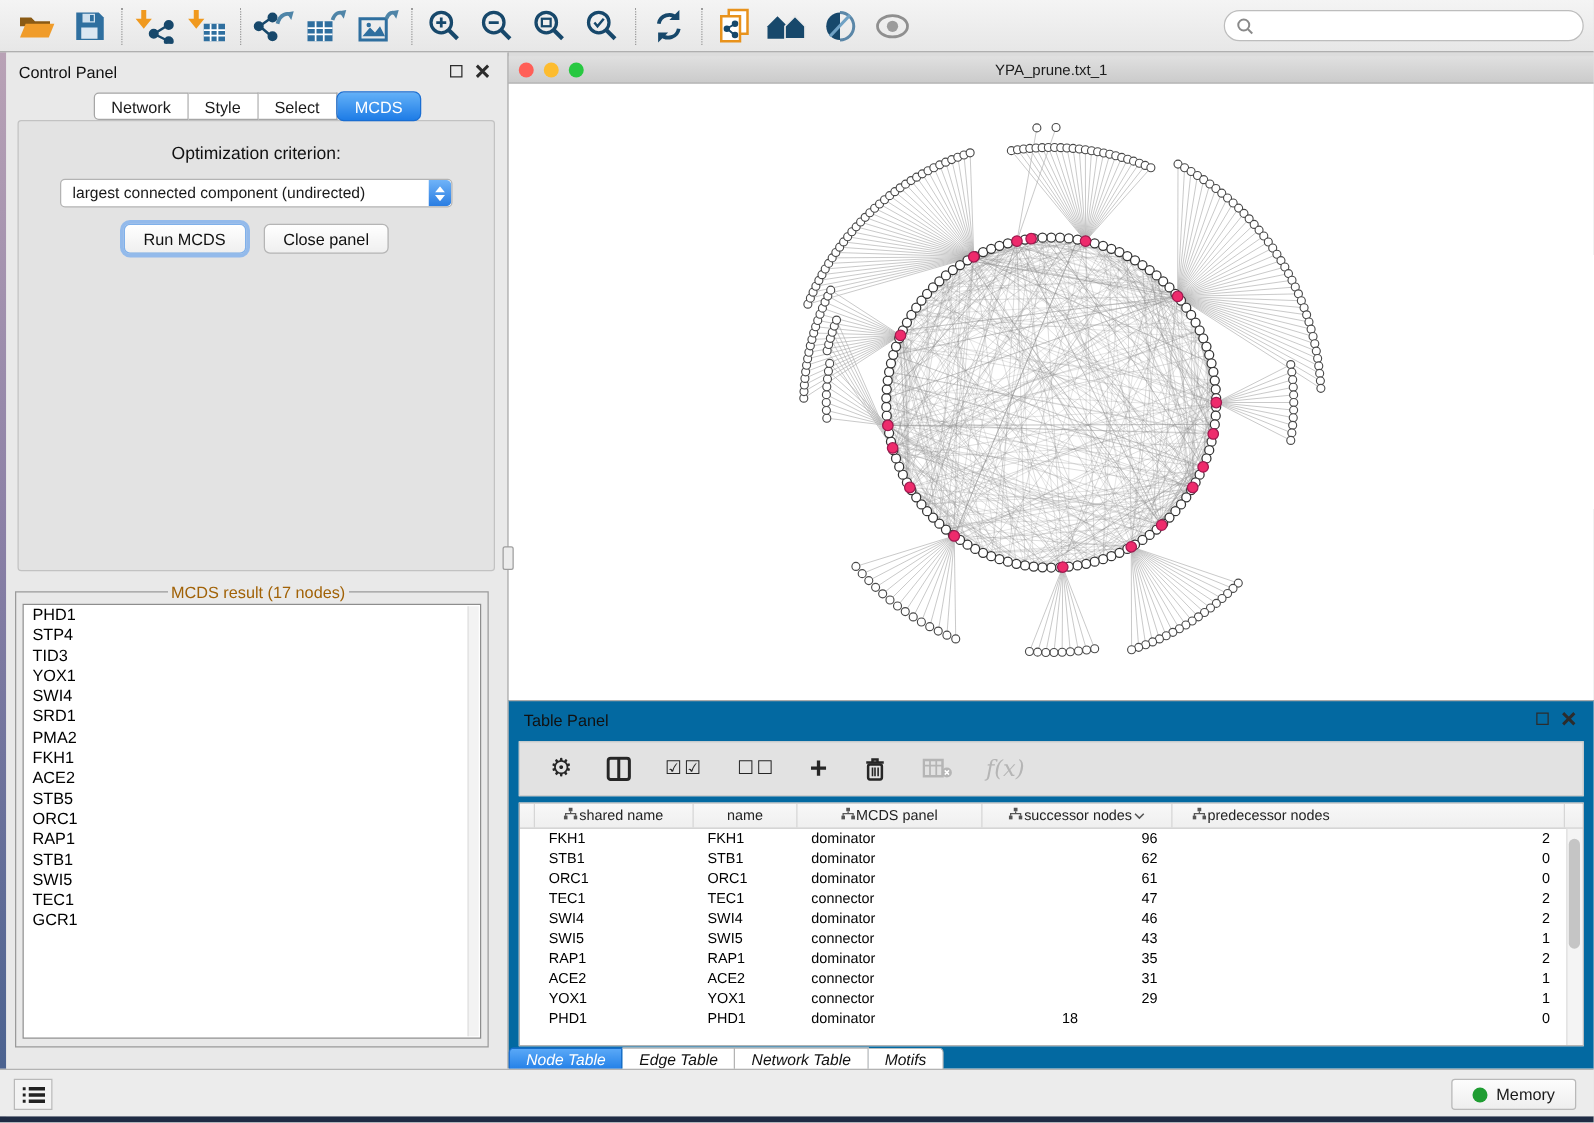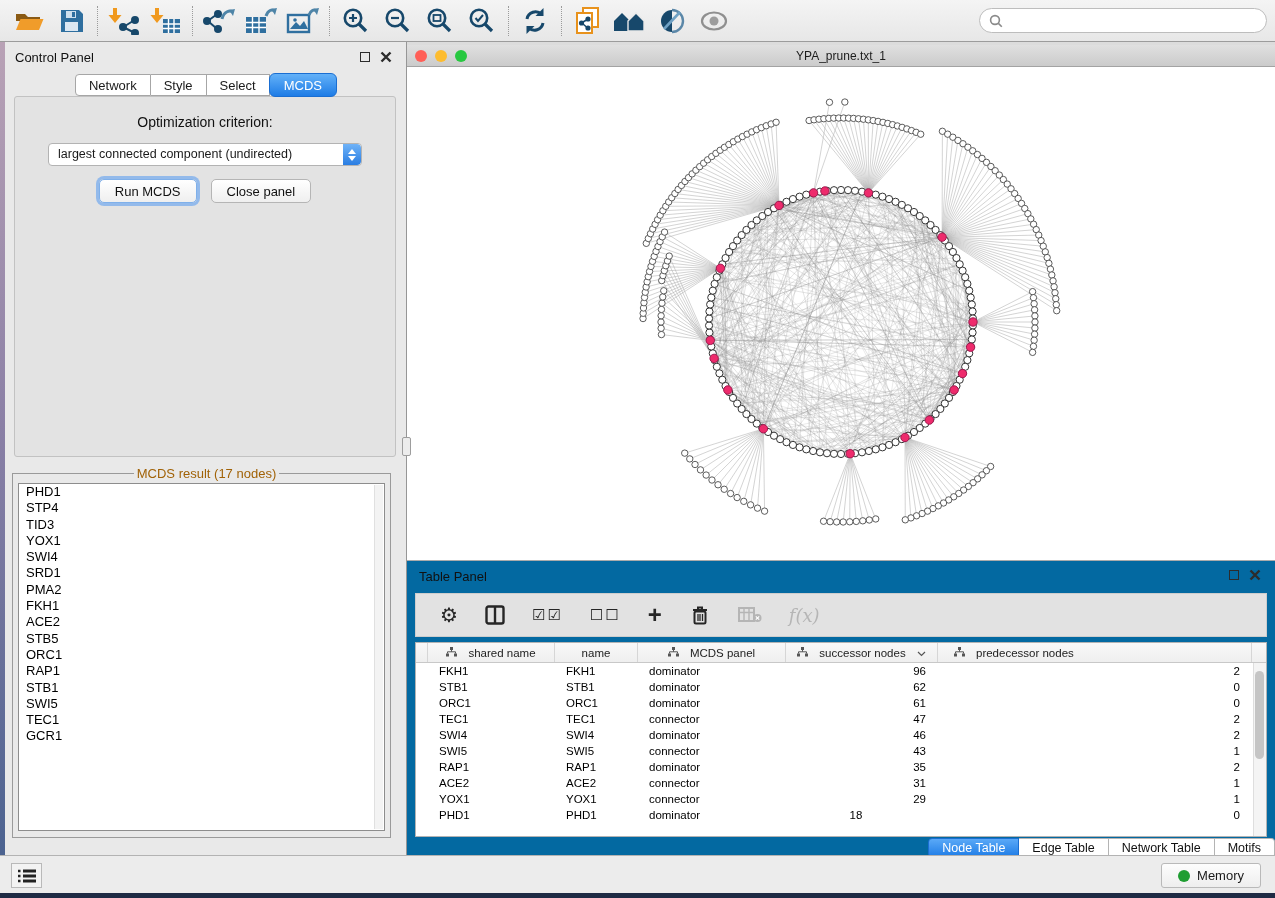--- a/index.html
+++ b/index.html
@@ -72,31 +72,31 @@
   .tp-toolbar { position:absolute; left:8px; right:8px; top:32px; height:44px; background:#e2e2e2;
     border:1px solid #cdcdcd; display:flex; align-items:center; gap:27px; padding-left:24px; }
   .tp-icon { display:flex; align-items:center; justify-content:center; color:#262626; }
   .tp-icon.disabled { color:#b5b5b5; }
   .glyph20 { font-size:20px; line-height:20px; }
   .glyph16 { font-size:15px; line-height:16px; letter-spacing:2px; }
   .fx { font-family:"DejaVu Serif",serif; font-style:italic; font-size:18px; color:#b5b5b5; }
 
   .tbl { position:absolute; left:8px; right:8px; top:81px; height:195px; background:#fff; border:1px solid #b3b3b3; }
   .tbl-header { display:flex; height:20px; background:linear-gradient(#f8f8f8,#efefef); border-bottom:1px solid #c8c8c8; }
-  .th { display:flex; align-items:center; justify-content:center; gap:11px; font-size:11.5px; color:#222;
+  .th { display:flex; align-items:center; justify-content:center; gap:1px; font-size:11.5px; color:#222;
     border-right:1px solid #d6d6d6; overflow:hidden; }
   .th.left-pack { justify-content:flex-start; padding-left:16px; }
   .tbl-row { display:flex; height:16px; align-items:center; font-size:11.5px; color:#000; }
   .td { overflow:hidden; white-space:nowrap; }
   .td.txt { padding-left:11px; }
   .td.num { text-align:right; padding-right:12px; }
   .tbl-scroll { position:absolute; right:0; top:20px; bottom:0; width:13px; background:#f4f4f4; border-left:1px solid #dedede; }
   .tbl-thumb { position:absolute; left:1px; right:2px; top:8px; height:88px; background:#c5c5c5; border-radius:6px; }
 
-  .tp-tabs { position:absolute; left:0; right:0; top:277px; display:flex; justify-content:flex-end; }
+  .tp-tabs { position:absolute; left:0; right:0; top:277px; display:flex; justify-content:flex-start;font-style:italic; }
   .tp-tab { background:#fff; border:1px solid #b4b4b4; border-left:none; padding:2px 13px; font-size:12.5px; height:20px; color:#111; }
   .tp-tab:first-child { border-left:1px solid #b4b4b4; border-radius:4px 0 0 4px; }
   .tp-tab:last-child { border-radius:0 4px 4px 0; }
   .tp-tab.selected { background:linear-gradient(#5aa9f7,#1e7ce6); color:#fff; border-color:#1a6ed2; }
 
   
   .status-bar { position:absolute; left:0; right:0; top:855px; height:38px; background:#ececec; border-top:1px solid #b3b3b3; }
   .list-btn { position:absolute; left:11px; top:7px; width:31px; height:25px; background:#f3f3f3;
     border:1px solid #b9b9b9; display:flex; align-items:center; justify-content:center; }
   .memory-btn { position:absolute; right:14px; top:7px; height:25px; background:linear-gradient(#fdfdfd,#eeeeee);

